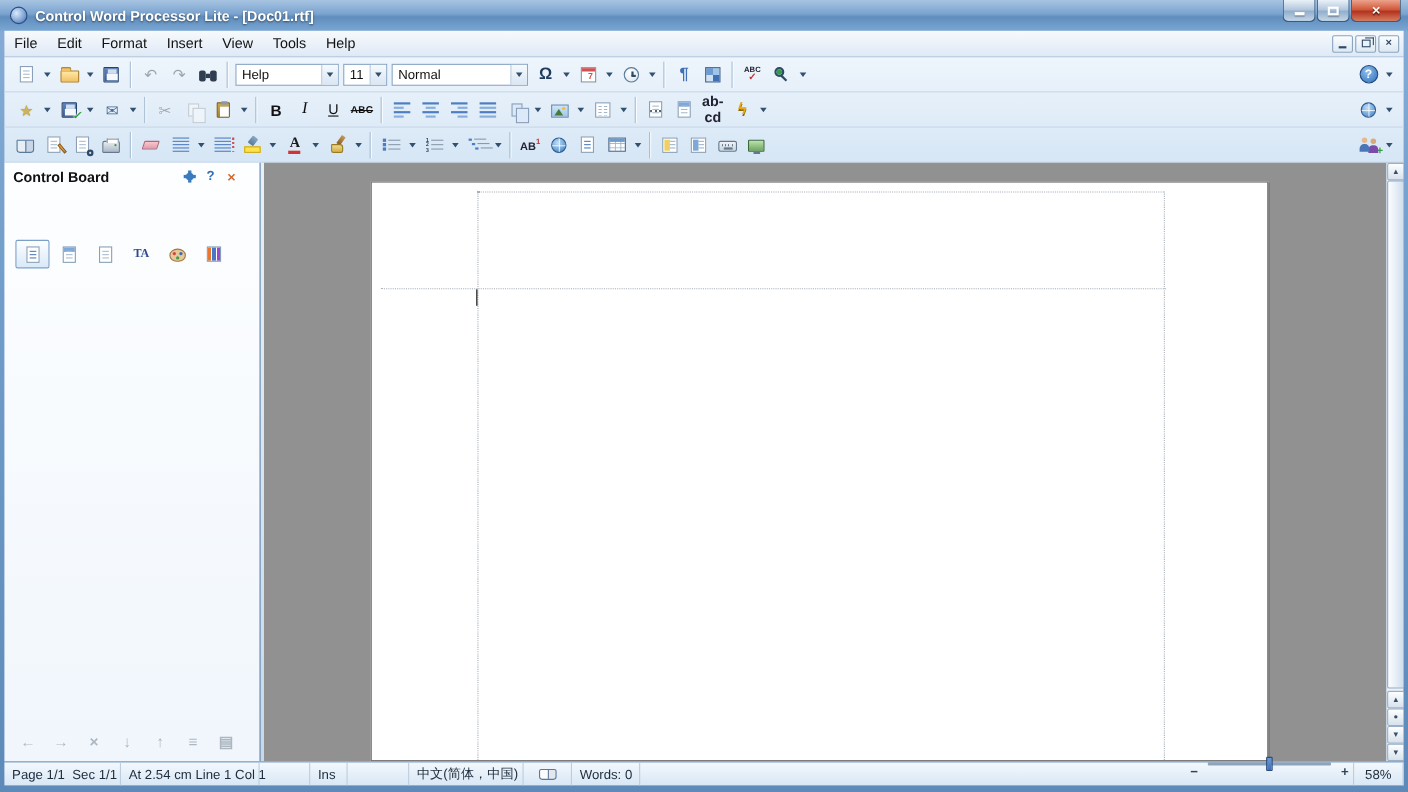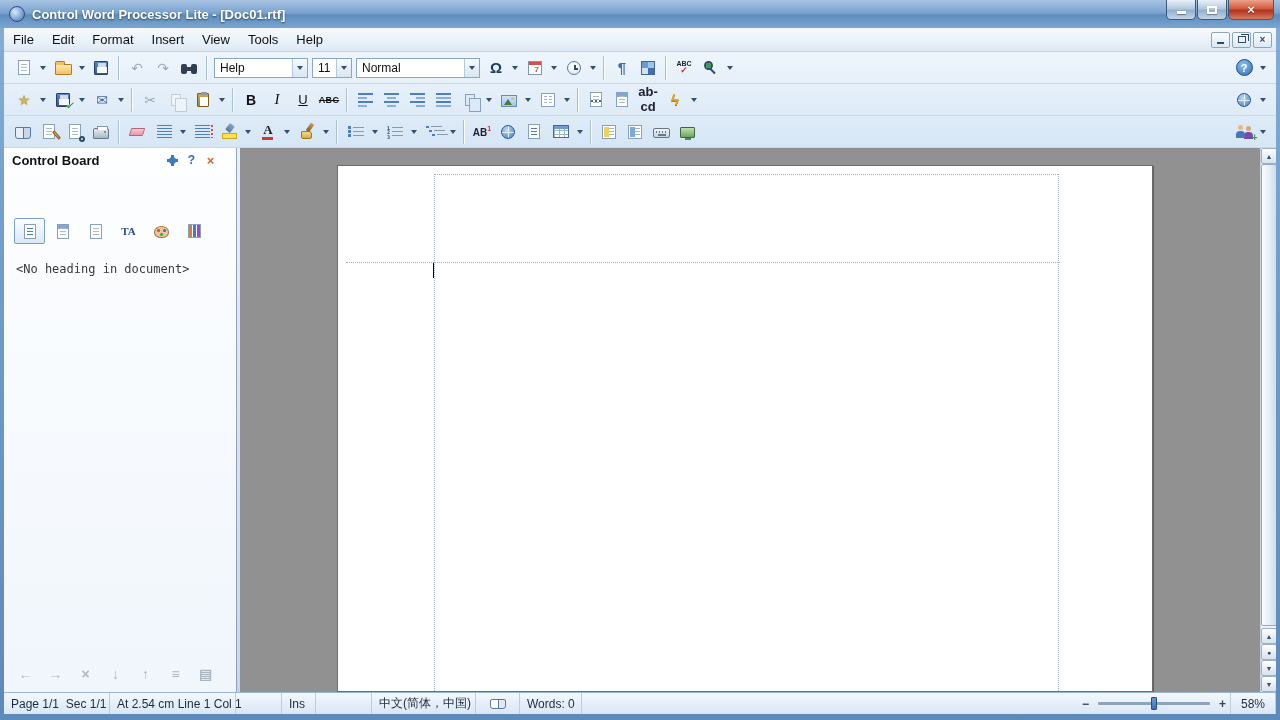--- a/index.html
+++ b/index.html
@@ -245,21 +245,21 @@
   @keyframes blink{0%,49%{opacity:1}50%,100%{opacity:0}}
 
   .vscroll{position:absolute;right:0;top:0;width:16px;height:100%;background:#eef2f6;border-left:1px solid #c8d4e0;}
   .sb{position:absolute;left:0;width:16px;height:16px;display:flex;align-items:center;justify-content:center;
     font-size:7px;color:#33506e;border:1px solid #9ab0c6;border-radius:2px;
     background:linear-gradient(#fdfefe,#d8e2ec);}
   .sthumb{position:absolute;left:0;top:16px;width:16px;height:462px;border:1px solid #93aac4;border-radius:2px;
     background:linear-gradient(90deg,#fdfeff,#cfdded);}
 
   
-  .statusbar{position:absolute;left:4px;top:692px;width:1272px;height:22px;display:flex;align-items:center;
+  .statusbar{position:absolute;left:4px;top:692px;width:1272px;height:22px;display:flex;
     background:linear-gradient(#f3f8fd,#d9e7f5);border-top:1px solid #98b5d1;font-size:12px;color:#1c2c3c;}
   .seg{height:100%;display:flex;align-items:center;padding:0 7px;border-right:1px solid #bccede;white-space:pre;}
   .fill{flex:1;border-right:none;height:100%;}
   .zbtn{width:15px;height:15px;display:flex;align-items:center;justify-content:center;font-size:12px;
     font-weight:bold;color:#345;}
   .ztrack{width:112px;height:3px;background:#8ea4ba;position:relative;margin:0 5px;border-radius:1px;}
   .zthumb{position:absolute;left:calc(50% - 3px);top:-5px;width:6px;height:13px;
     background:linear-gradient(#6d9bd0,#3f6fb5);border:1px solid #2a4d80;border-radius:1px;}
   .ic-obook{width:16px;height:10px;background:linear-gradient(90deg,#fff 48%,#e4e8ec 52%);
     border:1px solid #5a7a9a;border-radius:2px 2px 3px 3px;position:relative;}
@@ -692,21 +692,20 @@
         <button class="cbtab">
             <span class="ic-ta">TA</span>
           </button>
         <button class="cbtab">
             <i class="ic ic-palette"></i>
           </button>
         <button class="cbtab">
             <i class="ic ic-bars"></i>
           </button>
       </div>
-      <div class="cbmsg">&lt;No heading in document&gt;</div>
       <div class="cbnav">
         <button class="nav">
             <span>←</span>
           </button>
         <button class="nav">
             <span>→</span>
           </button>
         <button class="nav">
             <span>×</span>
           </button>

